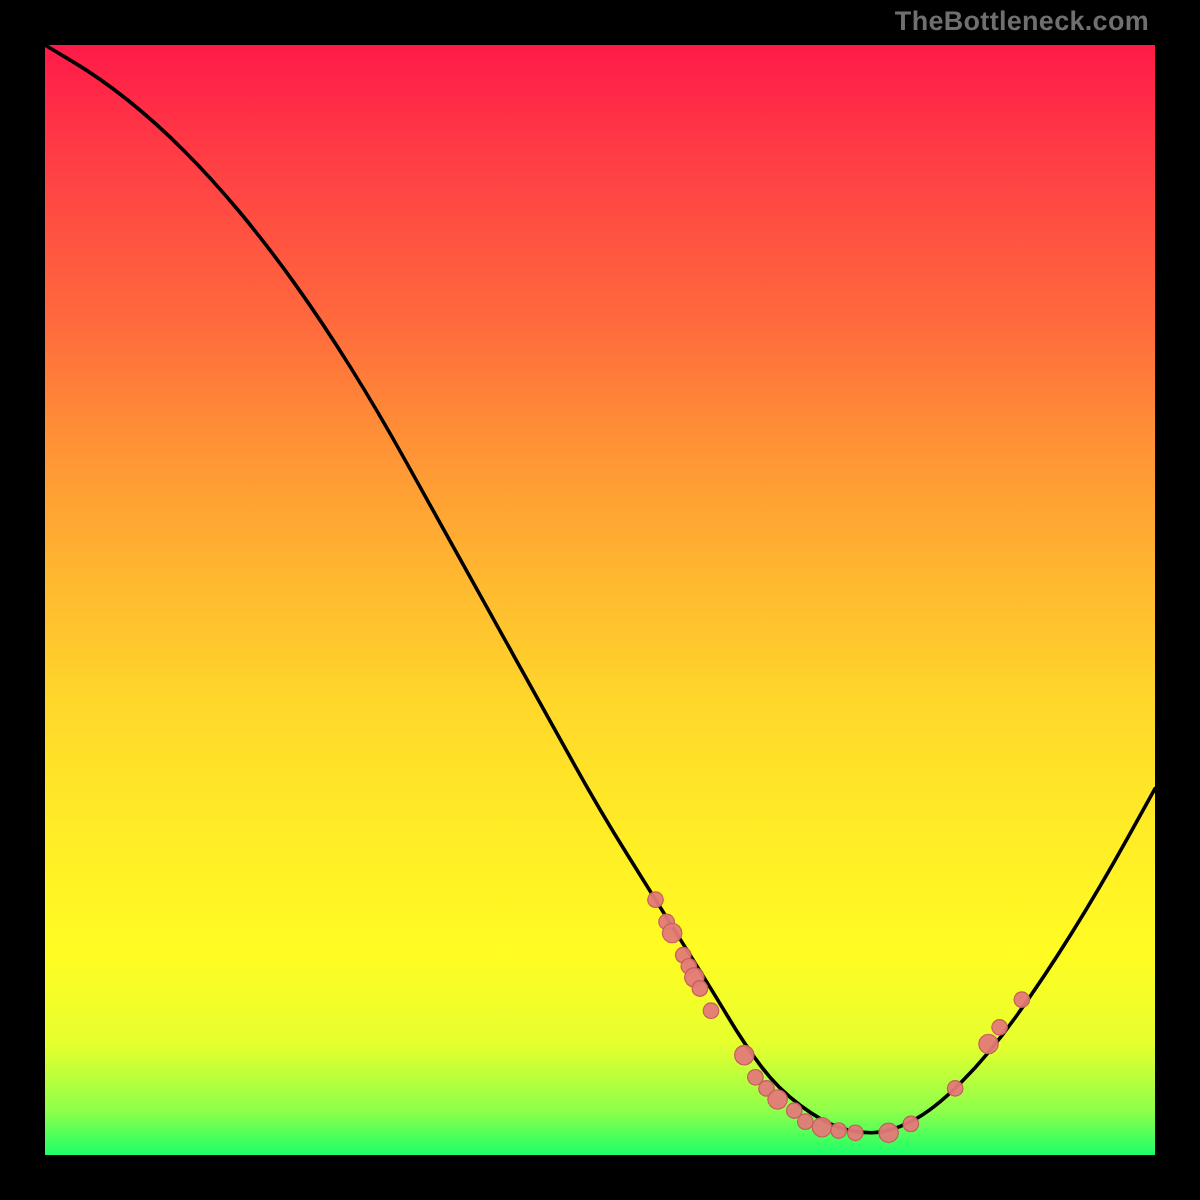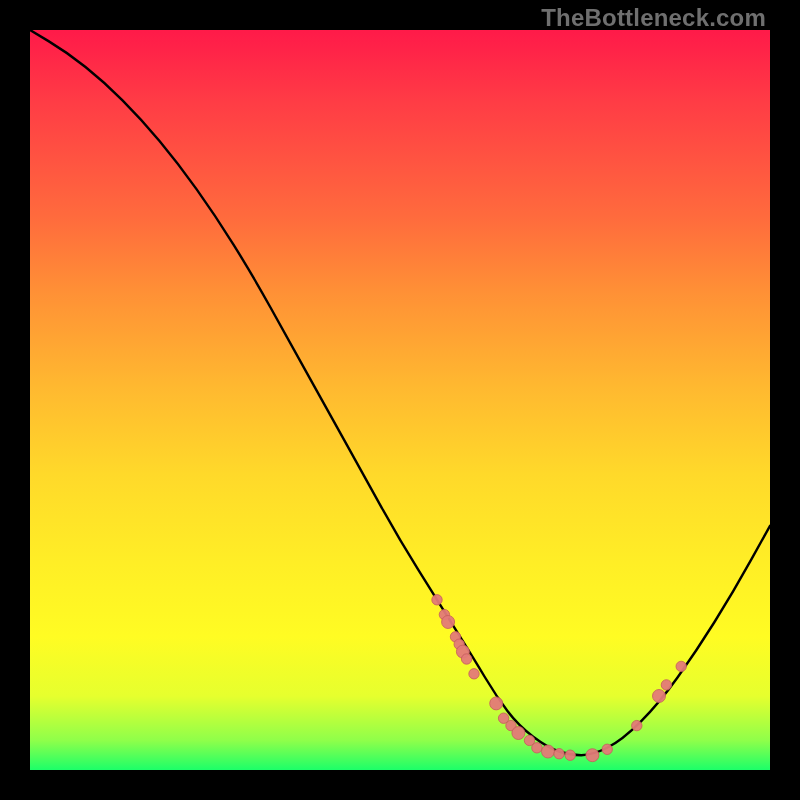--- a/index.html
+++ b/index.html
@@ -37,21 +37,21 @@
       #e6ff2e 90%,
       #8fff4a 96%,
       #1cff69 100%
     );
   }
   .watermark {
     position: absolute;
     top: 4px;
     right: 34px;
     color: #6f6f6f;
-    font-size: 24px;
+    font-size: 18px;
     font-weight: 600;
     letter-spacing: 0.2px;
     user-select: none;
   }
   svg.overlay {
     position: absolute;
     left: 0;
     top: 0;
     width: 740px;
     height: 740px;

